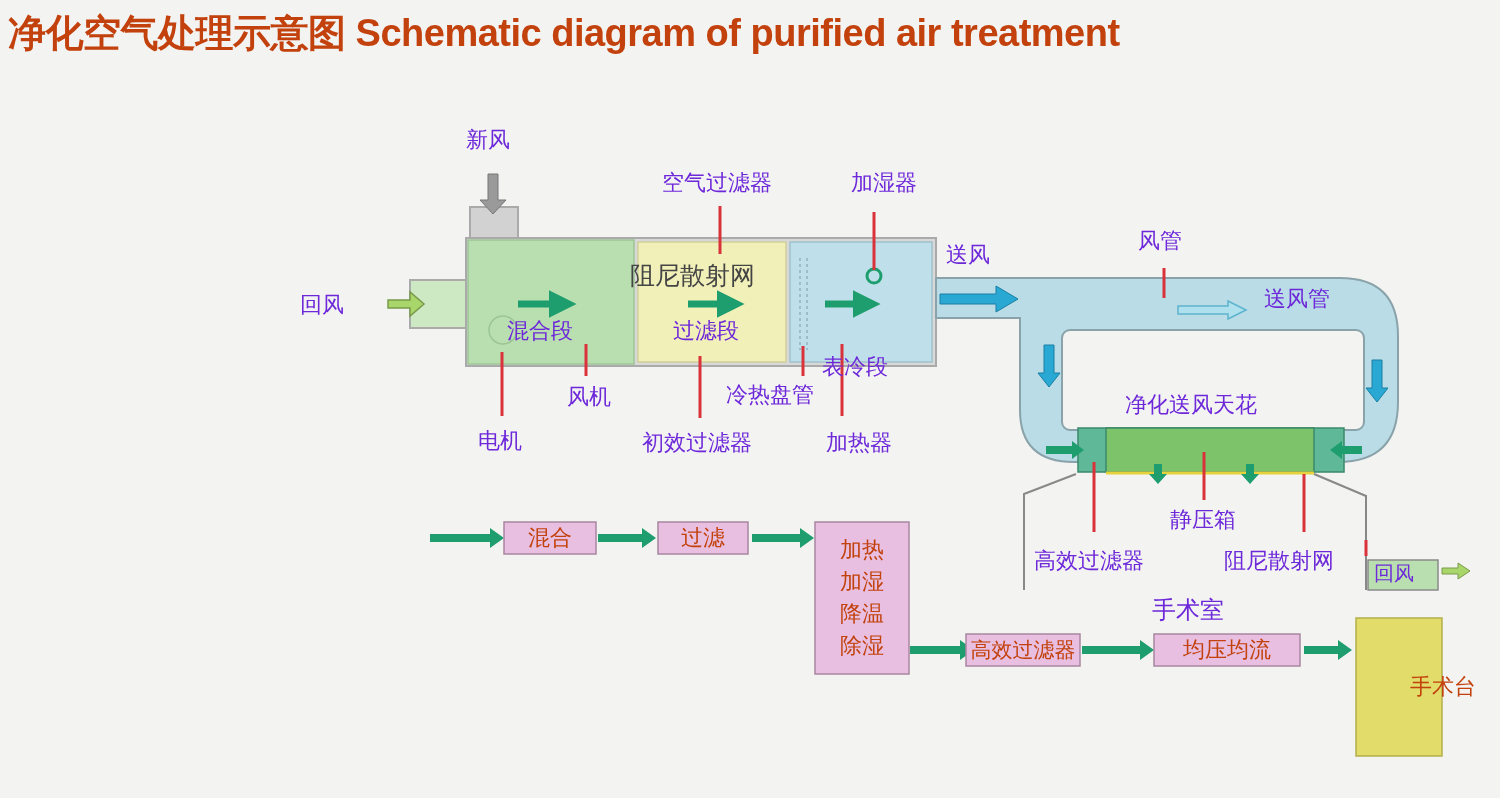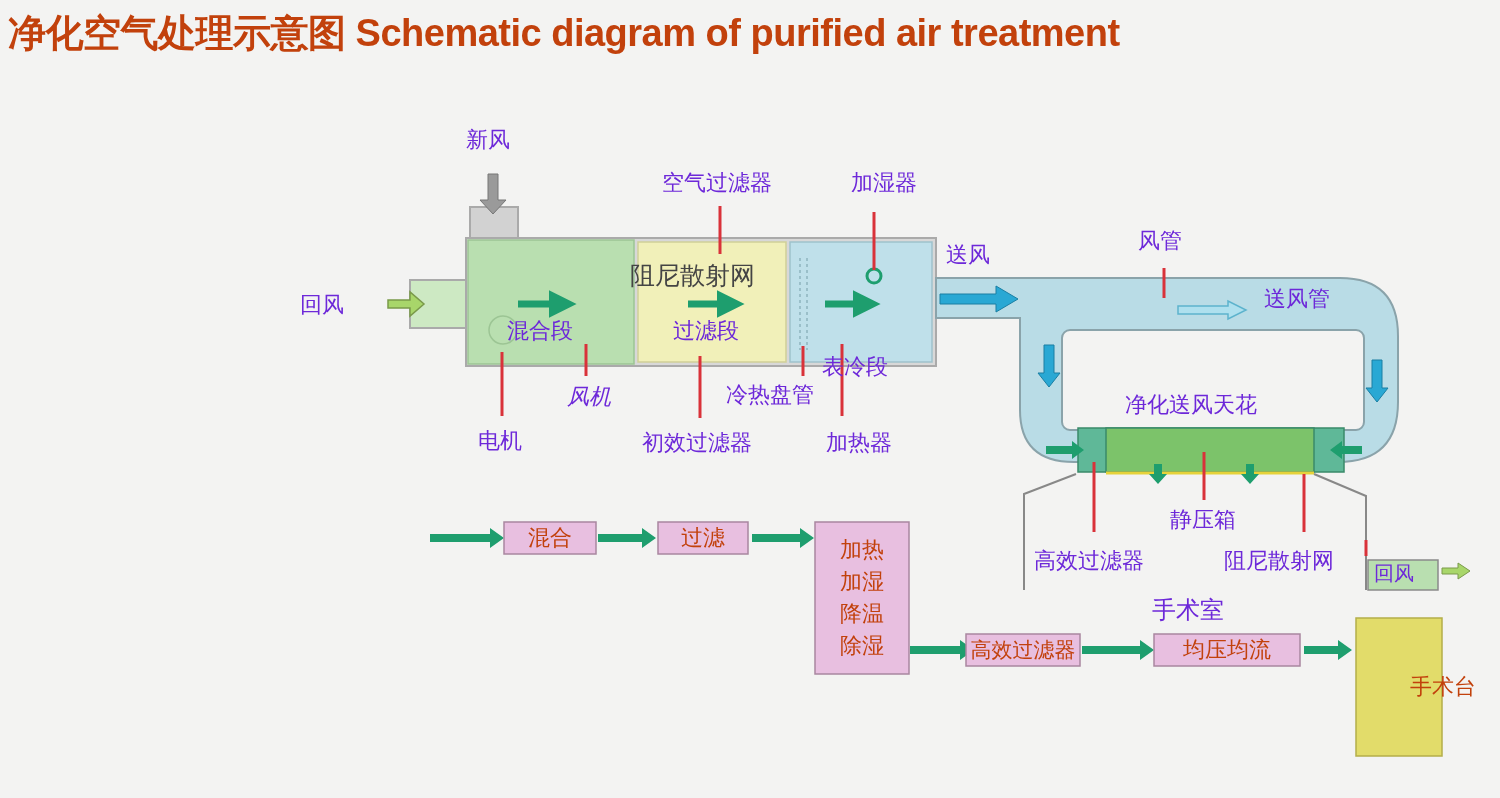--- a/index.html
+++ b/index.html
@@ -110,21 +110,21 @@
 
 <div class="lbl" style="left:466px;top:129px;">新风</div>
 <div class="lbl" style="left:300px;top:294px;">回风</div>
 <div class="lbl" style="left:662px;top:172px;">空气过滤器</div>
 <div class="lbl" style="left:851px;top:172px;">加湿器</div>
 <div class="lbl big" style="left:630px;top:263px;">阻尼散射网</div>
 <div class="lbl" style="left:946px;top:244px;">送风</div>
 <div class="lbl" style="left:507px;top:320px;">混合段</div>
 <div class="lbl" style="left:673px;top:320px;">过滤段</div>
 <div class="lbl" style="left:822px;top:320px;margin-top:36px;">表冷段</div>
-<div class="lbl" style="left:567px;top:386px;font-style:italic;">风机</div>
+<div class="lbl" style="left:567px;top:386px;">风机</div>
 <div class="lbl" style="left:726px;top:384px;">冷热盘管</div>
 <div class="lbl" style="left:478px;top:430px;">电机</div>
 <div class="lbl" style="left:642px;top:432px;">初效过滤器</div>
 <div class="lbl" style="left:826px;top:432px;">加热器</div>
 
 <div class="lbl" style="left:1138px;top:230px;">风管</div>
 <div class="lbl" style="left:1264px;top:288px;">送风管</div>
 <div class="lbl" style="left:1125px;top:394px;">净化送风天花</div>
 <div class="lbl" style="left:1170px;top:509px;">静压箱</div>
 <div class="lbl" style="left:1034px;top:550px;">高效过滤器</div>

